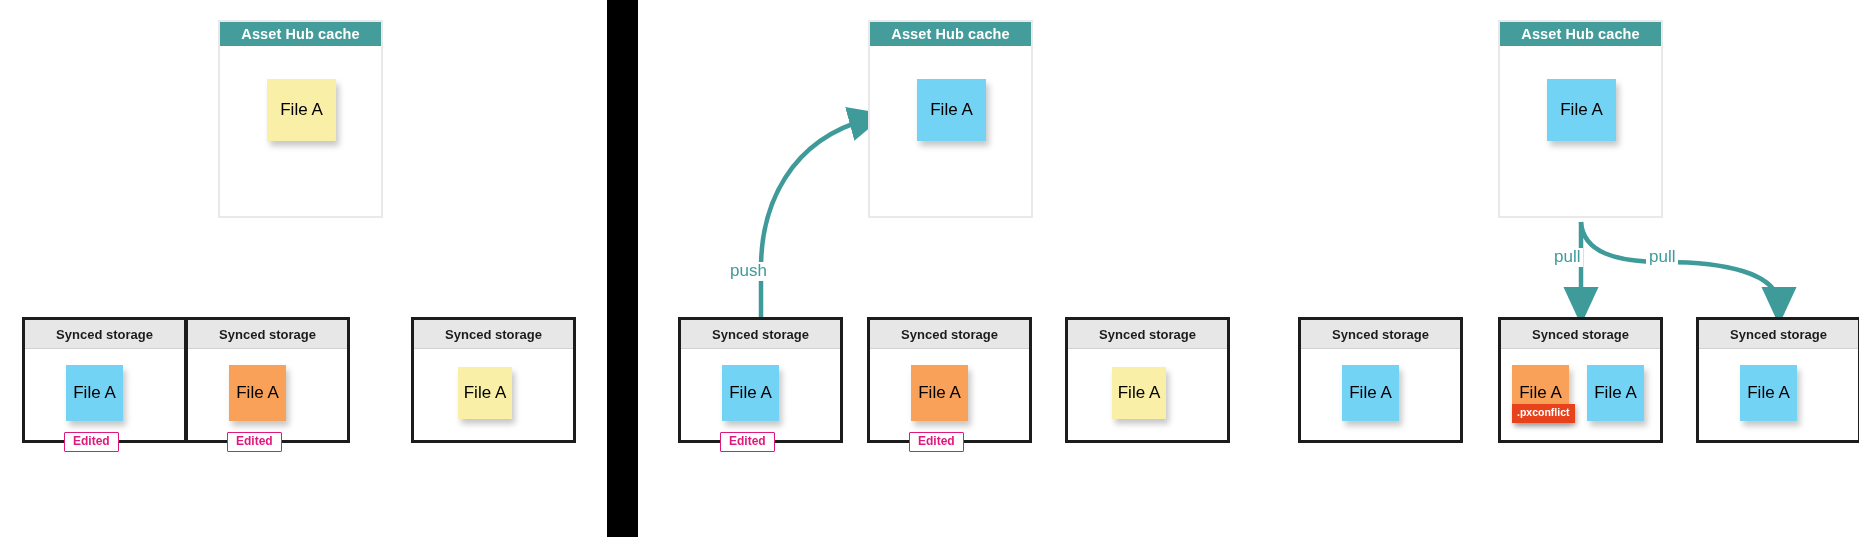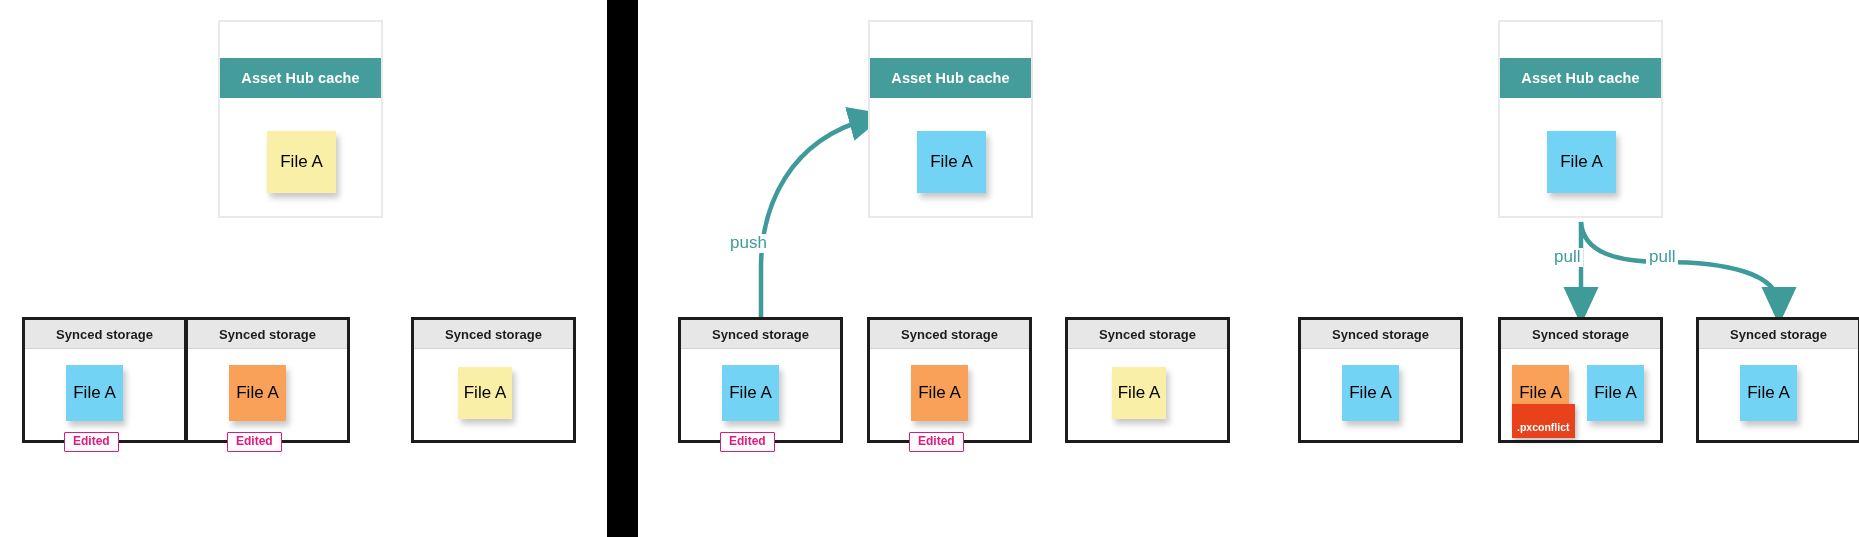--- a/index.html
+++ b/index.html
@@ -22,28 +22,27 @@
 
   
   .cache-box{
     position:absolute;
     width:165px;height:198px;
     background:#ffffff;
     border:2px solid #e9e9e9;
     box-sizing:border-box;
   }
   .cache-header{
-    height:40px;
+    height:24px;
     background:#459d9b;
     color:#ffffff;
     font-size:14.5px;
     font-weight:bold;
     display:flex;align-items:center;justify-content:center;
     letter-spacing:.1px;
-    margin-top:36px;
   }
   .cache-body{
     height:154px;
     position:relative;
   }
 
   
   .storage-box{
     position:absolute;
     width:165px;height:126px;
@@ -89,21 +88,21 @@
     background:#ffffff;
     white-space:nowrap;
     line-height:1.1;
   }
   .conflict-badge{
     position:absolute;
     background:#e8421c;
     color:#ffffff;
     font-size:10.5px;
     font-weight:bold;
-    padding:18px 5px 4px 5px;
+    padding:3px 5px 4px 5px;
     white-space:nowrap;
     line-height:1.1;
     box-shadow:2px 3px 5px rgba(0,0,0,.25);
   }
 
   
   .flow-svg{position:absolute;left:0;top:0;width:1859px;height:537px;pointer-events:none;}
   .flow-label{
     position:absolute;
     color:#3f9b9a;
@@ -126,21 +125,21 @@
       </marker>
     </defs>
 
     <path d="M761,318 L761,268 C761,205 790,140 868,119" fill="none" stroke="#3f9b9a" stroke-width="4.5" marker-end="url(#arw)"></path>
 
     <path d="M1581,222 L1581,306" fill="none" stroke="#3f9b9a" stroke-width="4.5" marker-end="url(#arw)"></path>
 
     <path d="M1581,222 C1583,252 1615,262 1664,262 C1722,262 1779,272 1779,306" fill="none" stroke="#3f9b9a" stroke-width="4.5" marker-end="url(#arw)"></path>
   </svg>
 
-  <div class="flow-label" style="left:727px;top:234px;text-align:right;">push</div>
+  <div class="flow-label" style="left:727px;top:262px;text-align:right;">push</div>
   <div class="flow-label" style="left:1551px;top:248px;">pull</div>
   <div class="flow-label" style="left:1646px;top:248px;">pull</div>
 
   <div class="cache-box" style="left:218px;top:20px;">
     <div class="cache-header">Asset Hub cache</div>
     <div class="cache-body">
       <div class="note yellow" style="left:47px;top:33px;width:69px;height:62px;">
         <span>File A</span>
       </div>
     </div>

